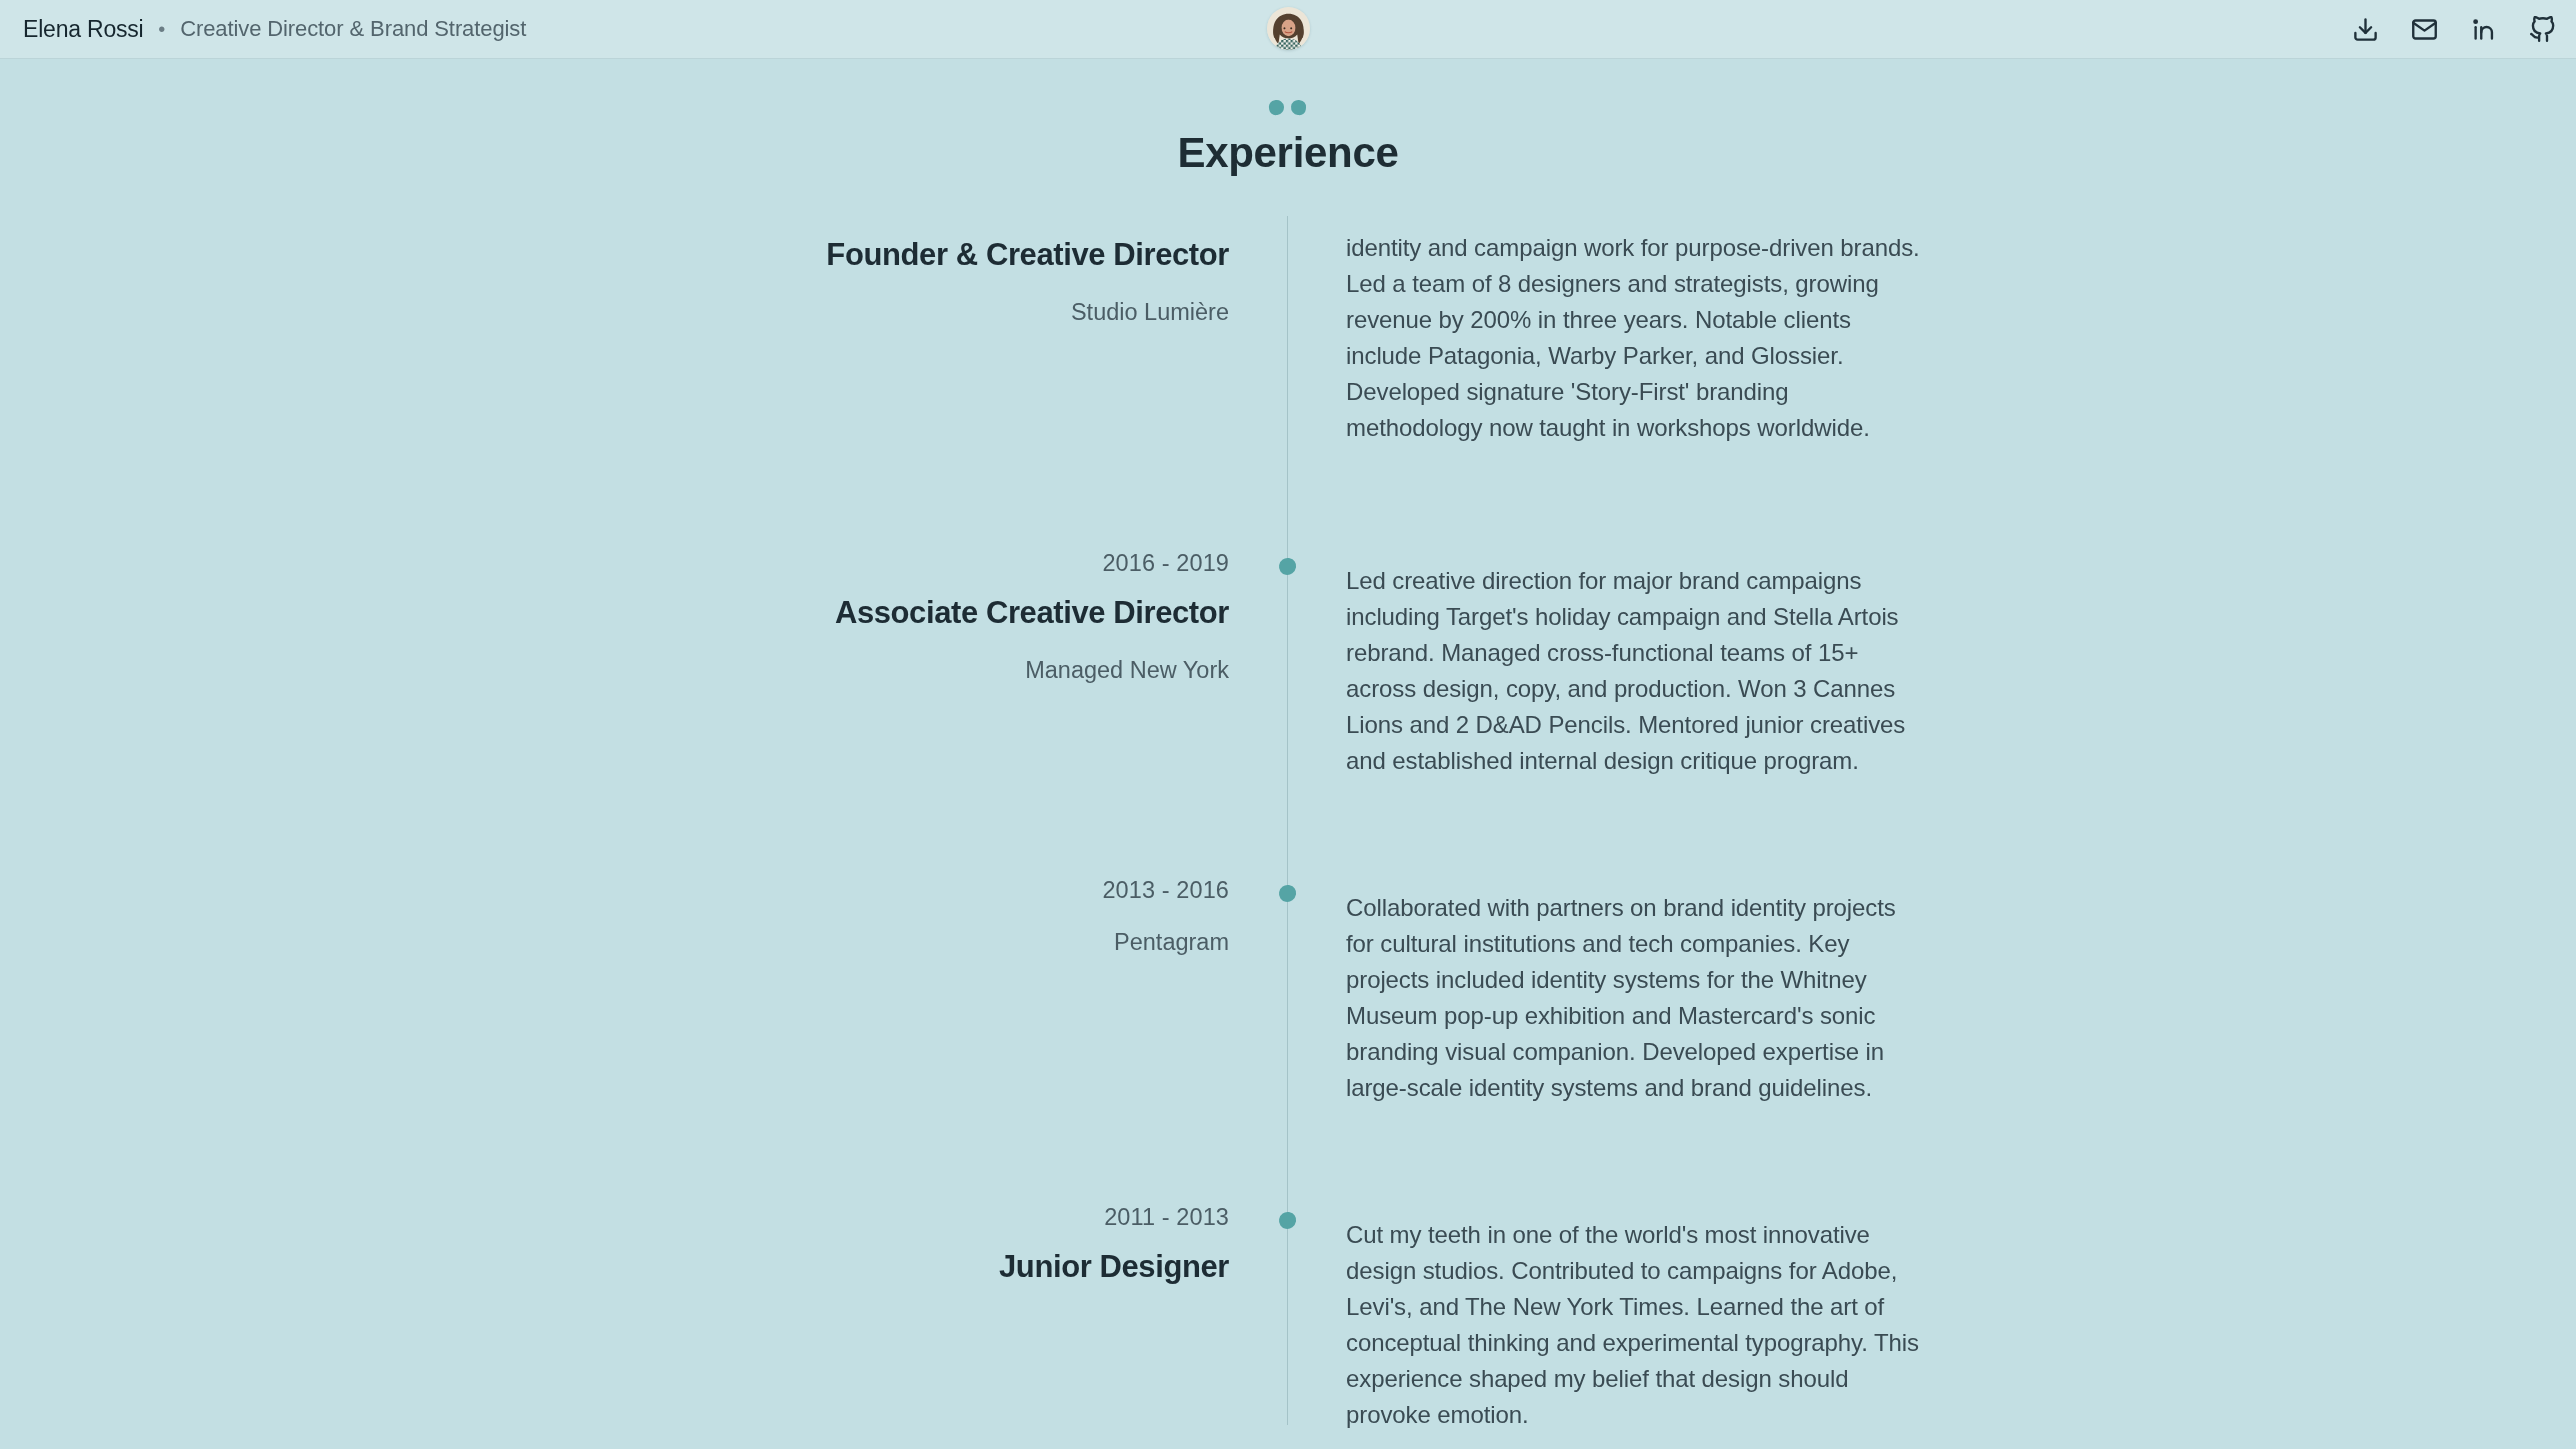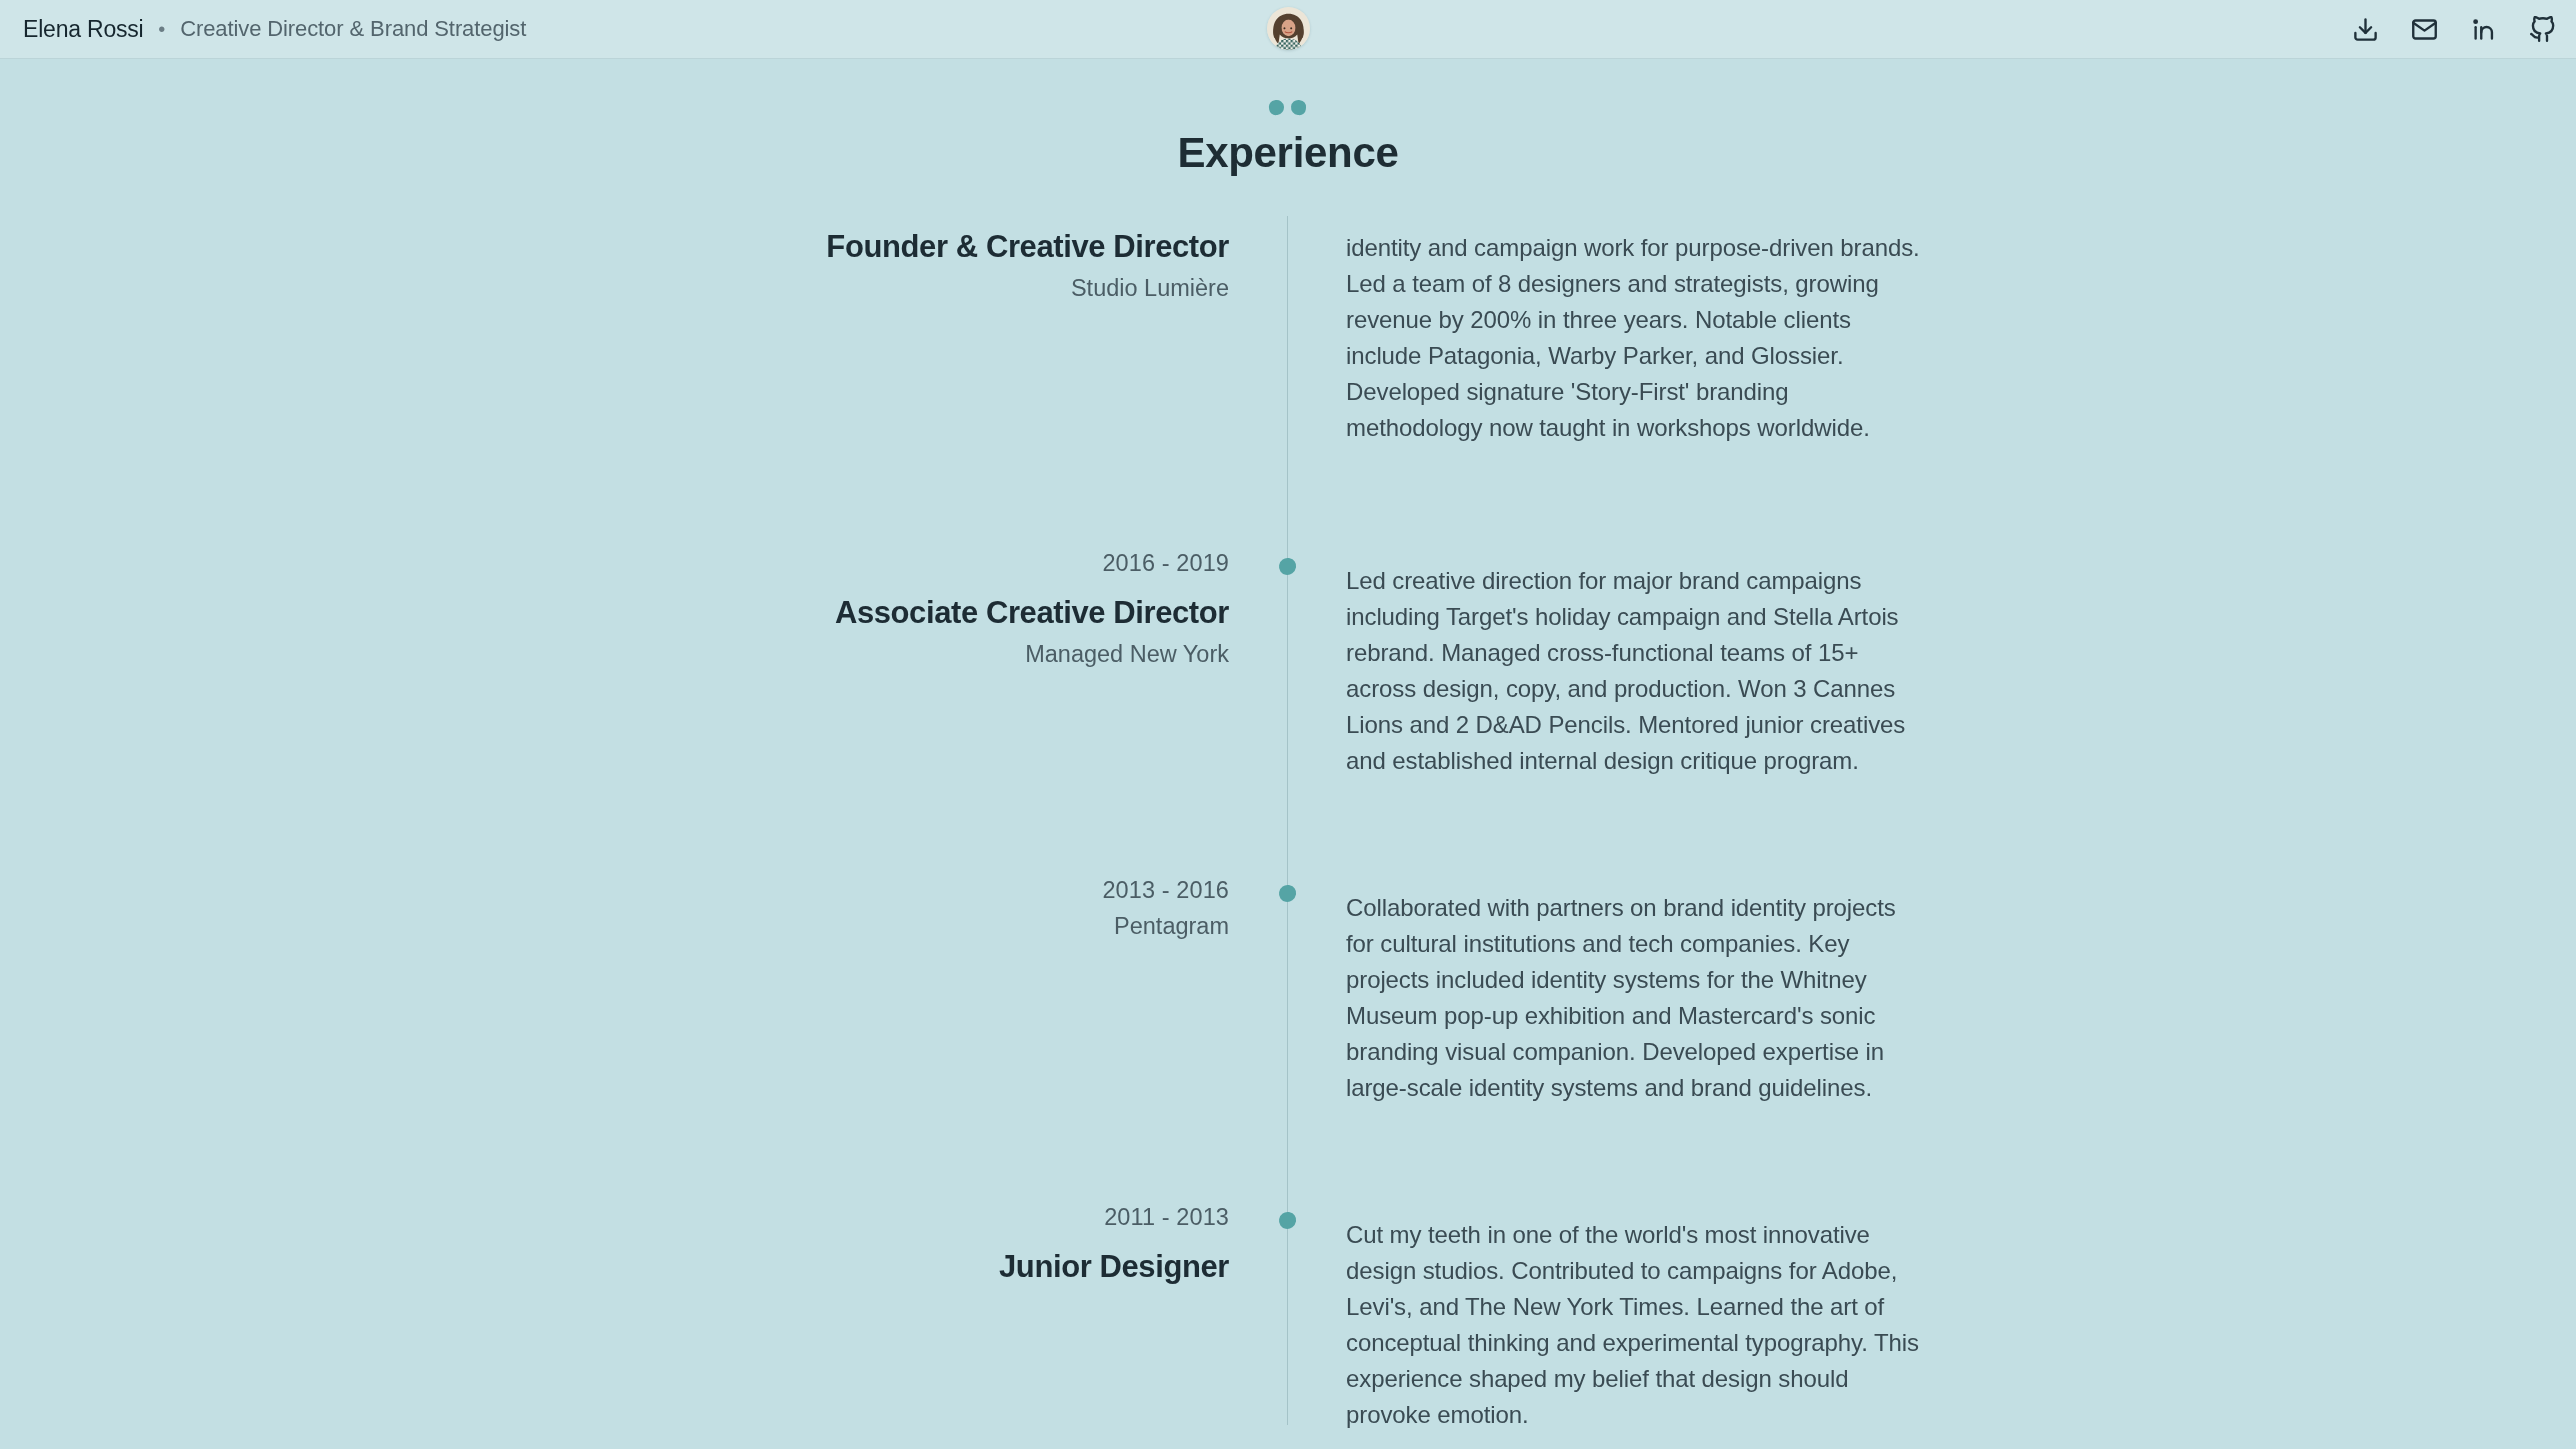--- a/index.html
+++ b/index.html
@@ -61,21 +61,21 @@
   .entry-right{
     position:absolute;left:1346px;top:0;width:577px;
   }
   .entry-dot{
     position:absolute;left:1279px;width:17.4px;height:17.4px;background:#55a4a5;
     border-radius:50% 46% 52% 48%;transform:rotate(10deg);
   }
   .entry-dates{font-size:23.5px;line-height:32px;color:#4b5d65;letter-spacing:0.1px;}
   .entry-title{font-size:31px;line-height:43px;font-weight:bold;color:#1d2c34;
     letter-spacing:-0.4px;margin-top:12px;}
-  .entry-company{font-size:23.5px;line-height:32px;color:#4b5d65;margin-top:4px;}
+  .entry-company{font-size:23.5px;line-height:32px;color:#4b5d65;margin-top:20px;}
   .entry-desc{
     font-size:24px;line-height:36px;color:#3a4b53;letter-spacing:-0.1px;
   }
   .pad-sm{padding-top:5.4px;}
   .pad-md{padding-top:16px;}
   .e1{top:225px;}
   .e2{top:547px;}
   .e3{top:874px;}
   .e4{top:1201px;}
   .e2 .entry-dot,.e3 .entry-dot,.e4 .entry-dot{top:10.7px;}
@@ -145,21 +145,21 @@
   <div class="decor-dots">
     <span class="decor-dot d1"></span>
     <span class="decor-dot d2"></span>
   </div>
   <h1 class="section-title">Experience</h1>
 
   <div class="rail"></div>
 
   <div class="entry e1">
     <div class="entry-left">
-      <div class="entry-title" style="margin-top:0;">Founder &amp; Creative Director</div>
+      <div class="entry-title" style="margin-top:8px;">Founder &amp; Creative Director</div>
       <div class="entry-company">Studio Lumière</div>
     </div>
     <div class="entry-right pad-sm">
       <div class="entry-desc">identity and campaign work for purpose-driven brands. Led a team of 8 designers and strategists, growing revenue by 200% in three years. Notable clients include Patagonia, Warby Parker, and Glossier. Developed signature 'Story-First' branding methodology now taught in workshops worldwide.</div>
     </div>
   </div>
 
   <div class="entry e2">
     <span class="entry-dot"></span>
     <div class="entry-left">

